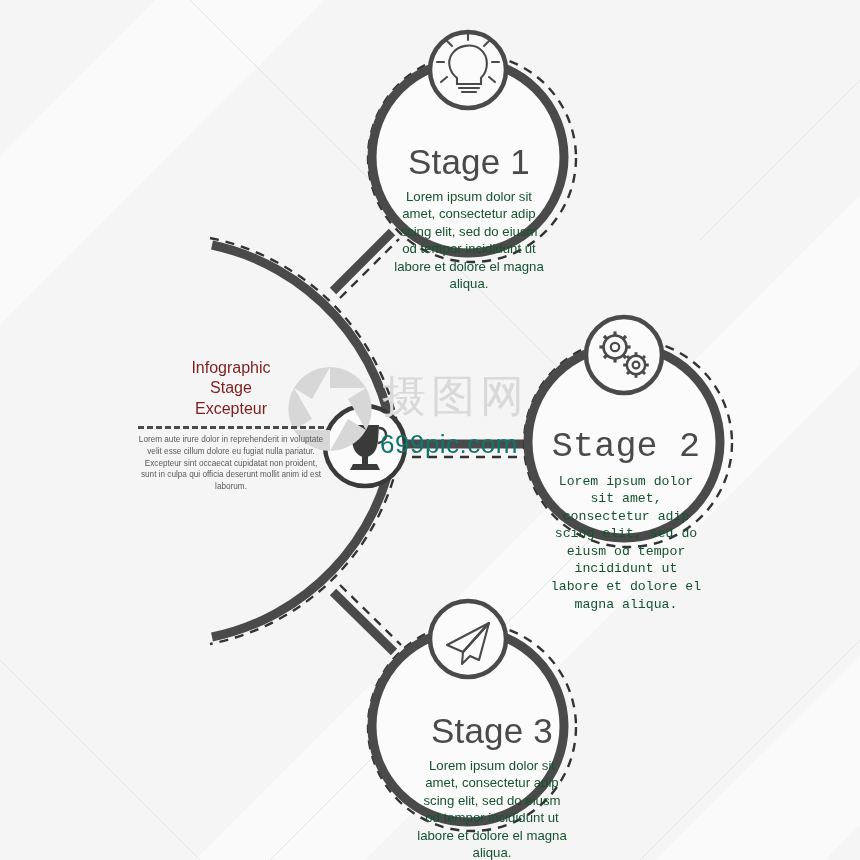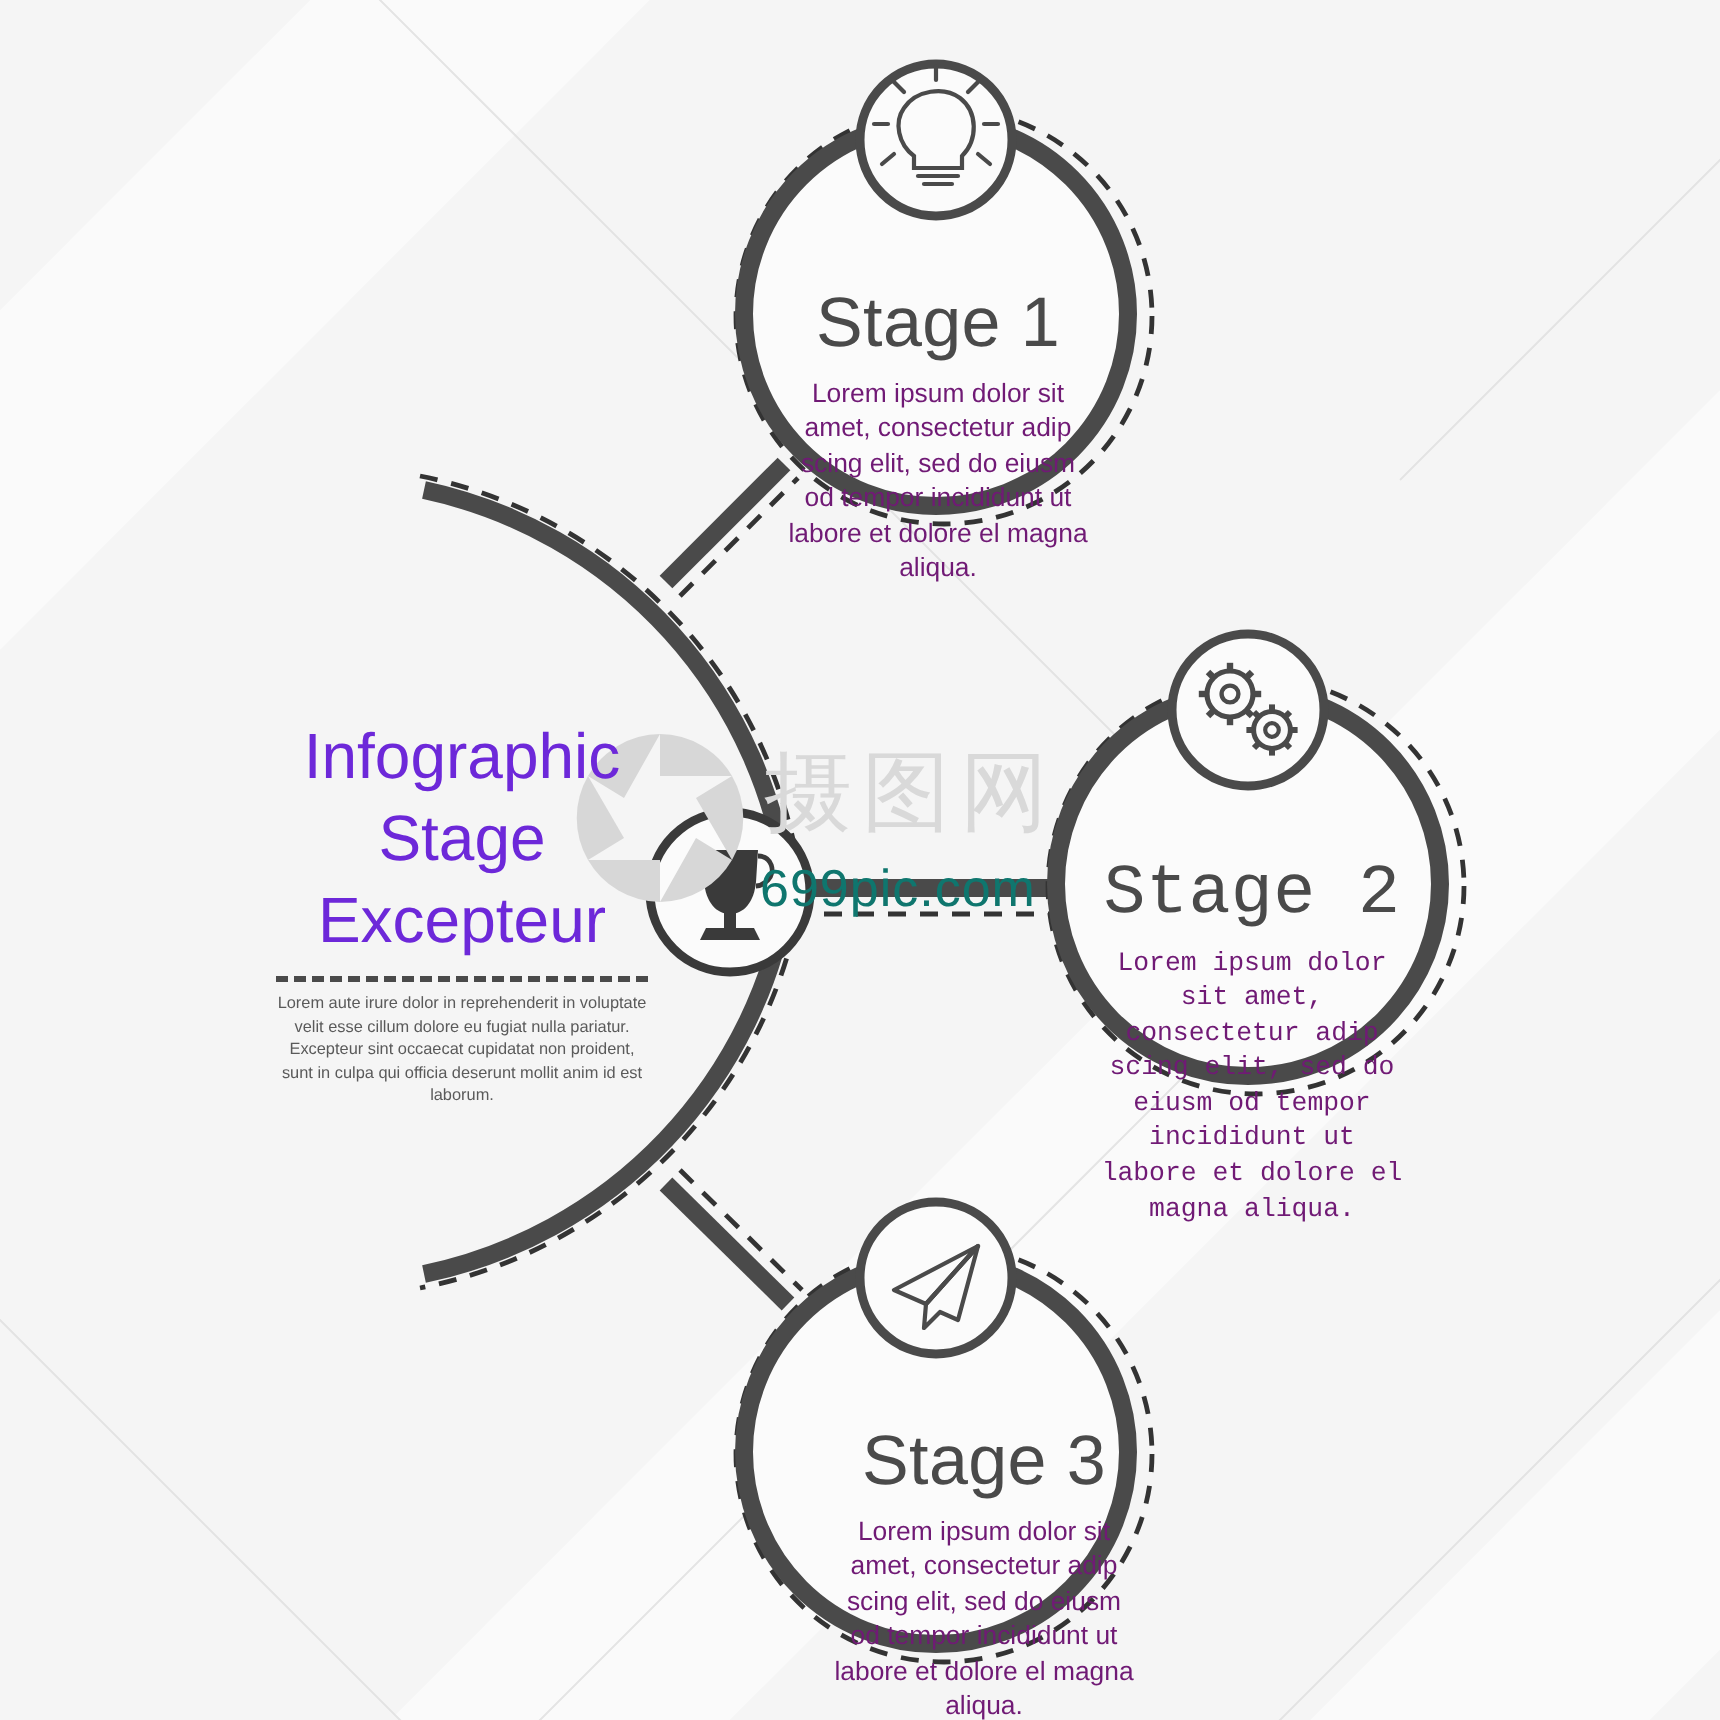--- a/index.html
+++ b/index.html
@@ -49,36 +49,36 @@
     font-size: 35px;
     color: #4a4a4a;
     font-weight: 400;
     letter-spacing: 0.2px;
     line-height: 1.05;
     margin: 0 0 7px 0;
     white-space: nowrap;
   }
   .stage-body {
     font-size: 13.2px;
-    color: #701a75;
+    color: #14532d;
     line-height: 1.33;
     margin: 0;
   }
   
   #title-block {
     position: absolute;
     left: 138px;
     top: 358px;
     width: 186px;
     text-align: center;
     pointer-events: auto;
   }
   .main-title-line {
-    font-size: 32px;
-    color: #6d28d9;
+    font-size: 16px;
+    color: #7f1d1d;
     line-height: 1.28;
     font-weight: 400;
   }
   #title-divider {
     margin: 7px 0 5px 0;
     height: 0;
     border-top: 3px dashed #4a4a4a;
     width: 100%;
   }
   .lead-para {

